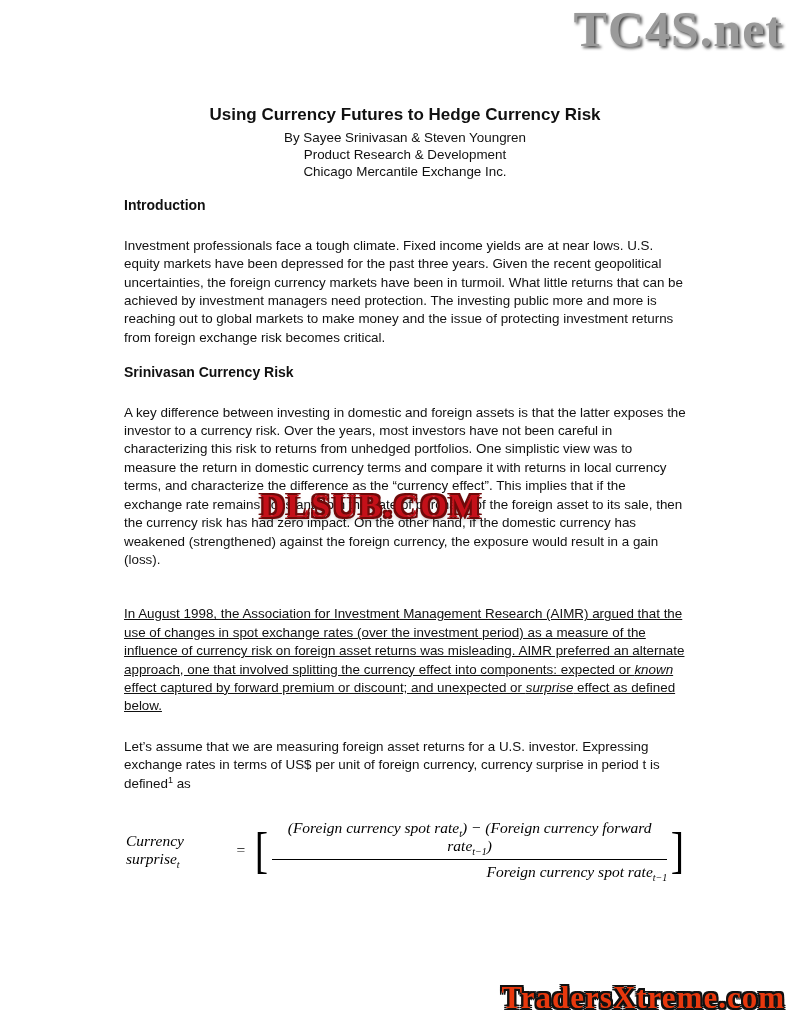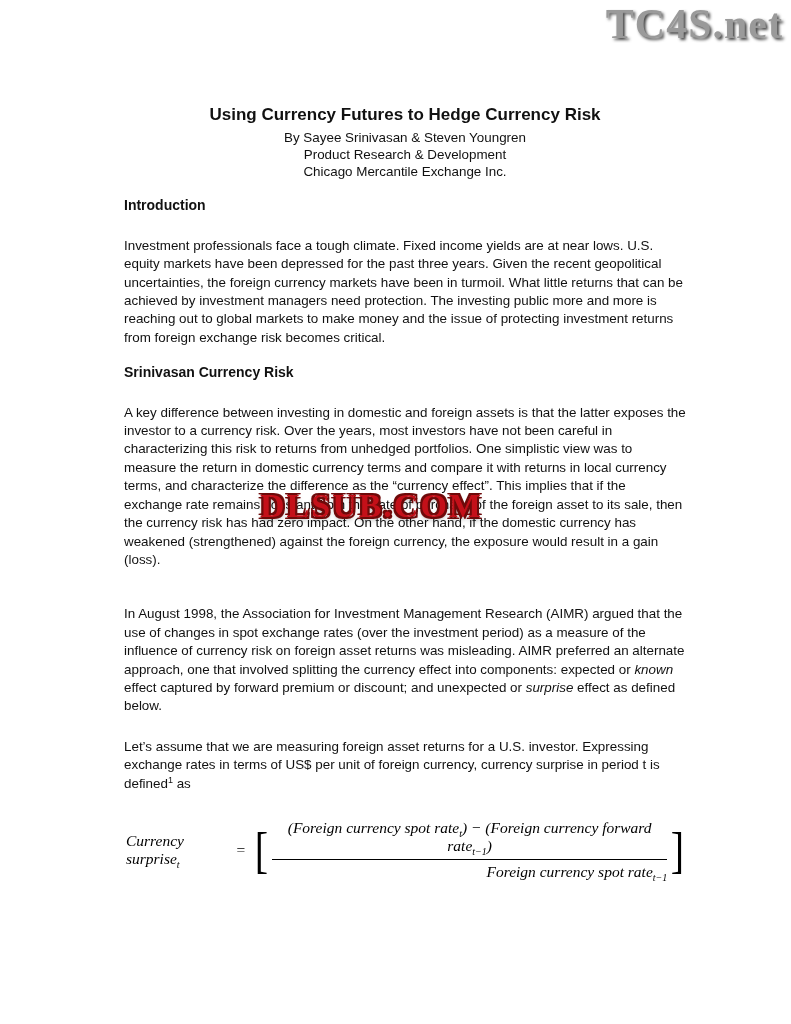--- a/index.html
+++ b/index.html
@@ -7,21 +7,21 @@
   body {
     width:791px; height:1024px; position:relative; overflow:hidden;
     font-family:"Liberation Sans", sans-serif; color:#111111;
   }
   .page { position:absolute; inset:0; background:#ffffff; }
 
   
   .wm-top {
     position:absolute; top:0px; right:8px;
     font-family:"Liberation Serif", serif; font-weight:bold;
-    font-size:42px; letter-spacing:1px;
+    font-size:50px; letter-spacing:1px;
     color:var(--gray-watermark,#9a9a9a);
     text-shadow:2px 2px 3px rgba(40,40,40,0.85);
   }
 
   
   .wm-mid {
     position:absolute; left:260px; top:487px;
     font-family:"Liberation Serif", serif; font-weight:bold;
     font-size:34px; letter-spacing:2px;
     color:var(--red-watermark,#c41019);
@@ -45,21 +45,21 @@
   }
 
   .content {
     position:absolute; left:124px; top:106px; width:562px;
     font-size:13.4px; line-height:18.4px;
   }
   .title { font-size:17px; font-weight:bold; text-align:center; margin-bottom:5px; }
   .byline { text-align:center; line-height:17px; }
   .heading { font-size:14px; font-weight:bold; margin-top:16px; }
   p.para { margin-top:22px; }
-  p.para.big-gap { margin-top:36px; }
+  p.para.big-gap { margin-top:36px;text-decoration:underline; }
   .italic { font-style:italic; }
   sup.fn { font-size:9px; vertical-align:super; line-height:0; }
 
   
   .formula {
     margin-top:26px; margin-left:2px;
     display:flex; align-items:center;
     font-family:"Liberation Serif", serif; font-style:italic;
     font-size:15.5px; color:#000;
   }
@@ -101,14 +101,15 @@
       <span class="fraction">
         <span class="num"><span>(</span><span>Foreign currency spot rate</span><sub>t</sub><span>) − (</span><span>Foreign currency forward rate</span><sub>t−1</sub><span>)</span></span>
         <span class="den"><span>Foreign currency spot rate</span><sub>t−1</sub></span>
       </span>
       <span class="bracket">]</span>
     </div>
 
   </div>
 
   <div class="wm-mid">DLSUB.COM</div>
+  <div class="wm-bottom">TradersXtreme.com</div>
 
 </div>
 
 </body></html>

